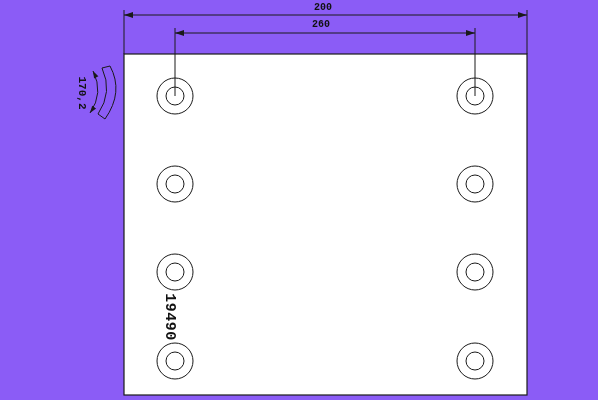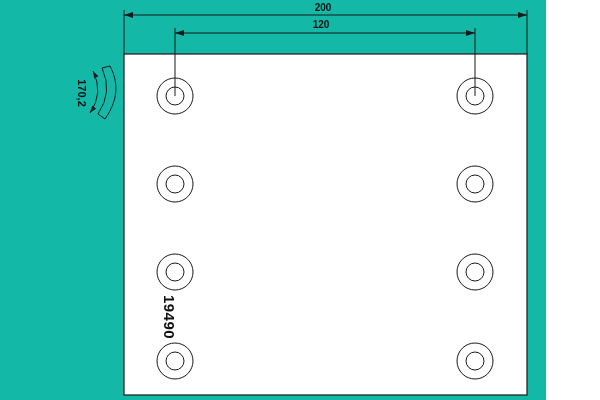--- a/index.html
+++ b/index.html
@@ -2,25 +2,25 @@
 <html><head>
 <meta charset="utf-8">
 <style>
   html, body {
     margin: 0;
     padding: 0;
     background: #ffffff;
   }
   .canvas {
     position: relative;
-    width: 546px;
+    width: 598px;
     height: 400px;
-    background: #14b8a6;
+    background: #8b5cf6;
     overflow: hidden;
-    font-family: Liberation Sans, sans-serif;
+    font-family: Liberation Mono, monospace;
   }
   .canvas svg {
     position: absolute;
     left: 0;
     top: 0;
   }
   .shape {
     fill: #ffffff;
     stroke: #1a1a1a;
     stroke-width: 1.2;
@@ -117,19 +117,19 @@
     </g>
 
     <g>
       <path d="M93,71 Q104,93 90,113" class="thin" marker-start="url(#dimArrowSmall)" marker-end="url(#dimArrowSmall)"></path>
       <path d="M110,66 Q124,92 105,119 L98,114 Q113,92 102,68 Z" class="thin"></path>
     </g>
   </svg>
 
   <div class="label dim-label" style="left:323px; top:8px;">200</div>
 
-  <div class="label dim-label" style="left:321px; top:25px;">120</div>
+  <div class="label dim-label" style="left:321px; top:25px;">260</div>
 
   <div class="label arc-label rot90" style="left:81px; top:93px;">170,2</div>
 
   <div class="label part-label rot90" style="left:169px; top:317px;">19490</div>
 
 </div>
 
 </body></html>

